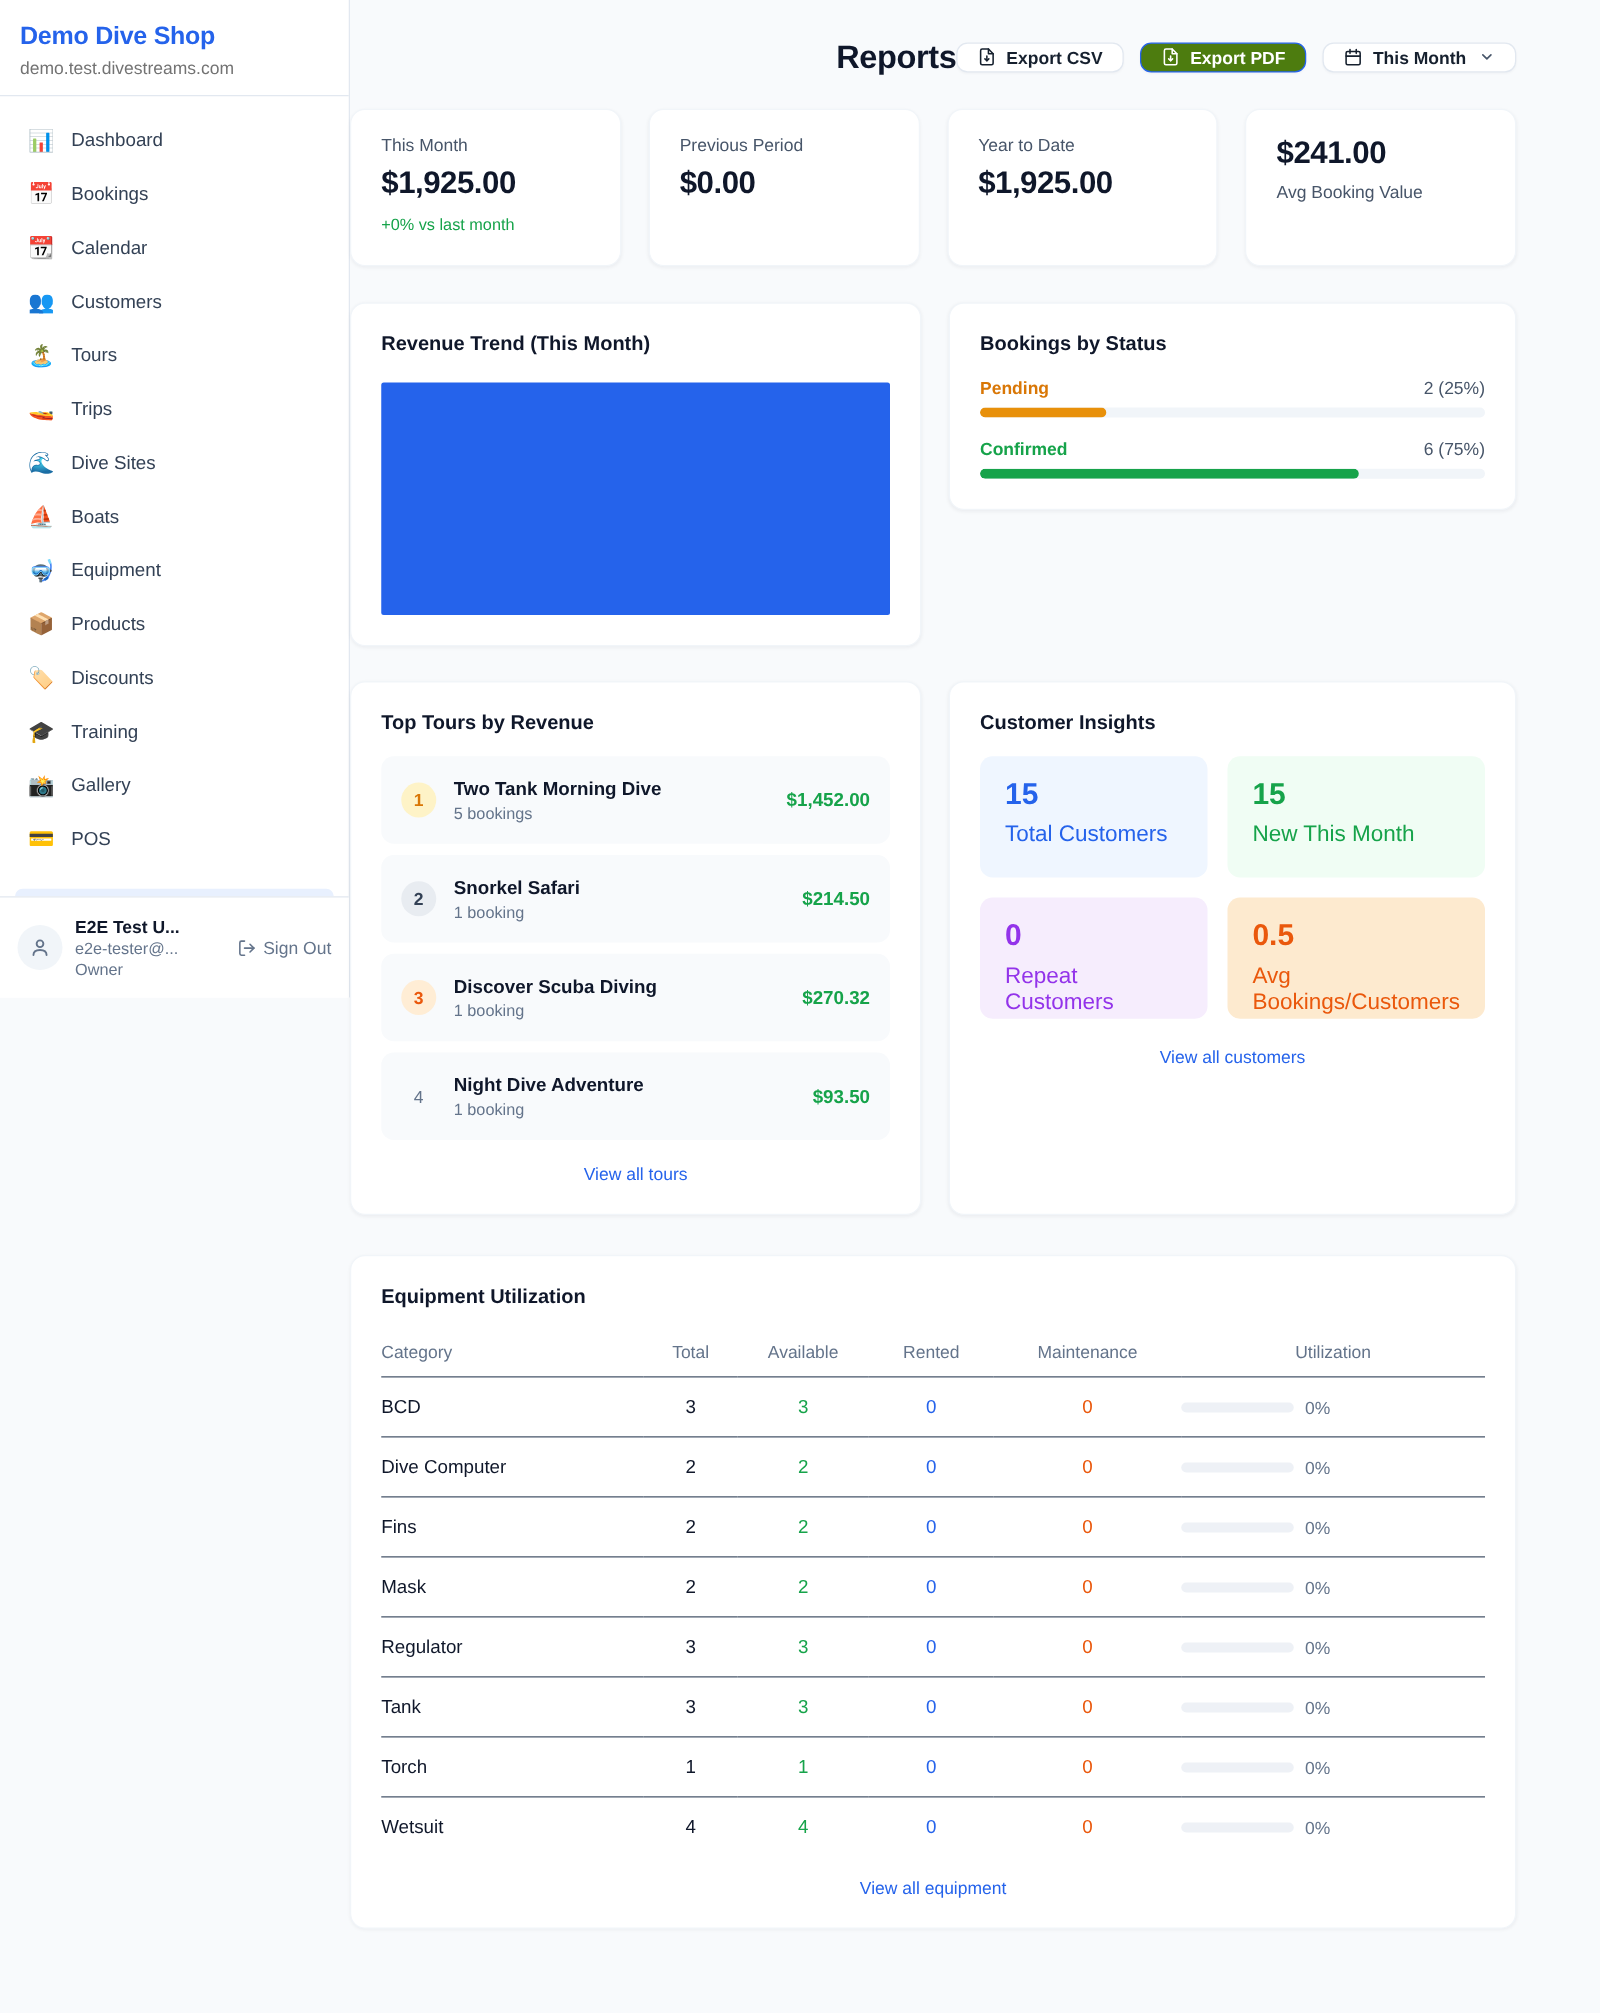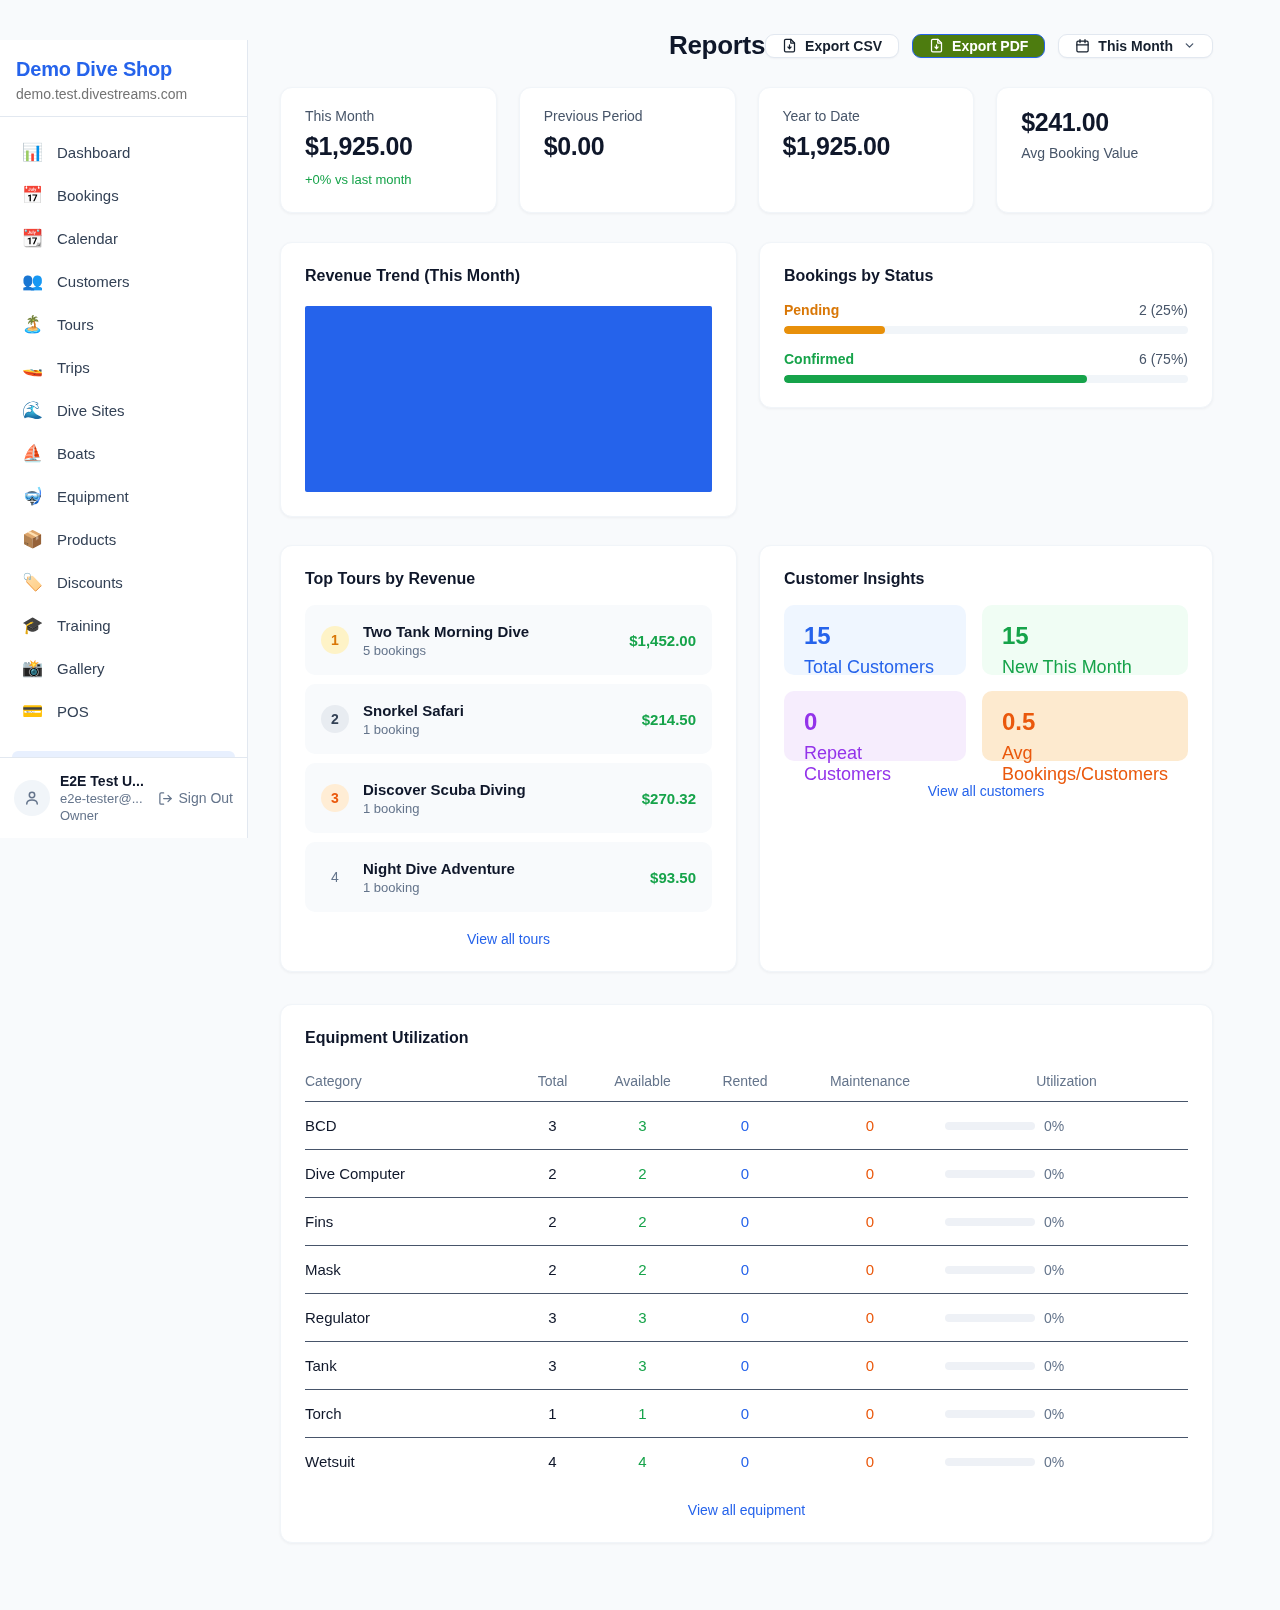--- a/index.html
+++ b/index.html
@@ -1,21 +1,21 @@
 <!DOCTYPE html>
 <html><head>
 <meta charset="utf-8">
 <style>
   * { margin:0; padding:0; box-sizing:border-box; }
   html,body { background:#f8fafc; }
   body { font-family:"Liberation Sans", sans-serif; color:#0f172a; }
   .page { position:relative; width:1280px; height:1610px; background:#f8fafc; overflow:hidden; }
 
   
-  .sidebar { position:absolute; left:0; top:0; width:248px; height:798px; background:#ffffff; border-right:1px solid #e2e8f0;margin-top:40px; }
+  .sidebar { position:absolute; left:0; top:0; width:280px; height:798px; background:#ffffff; border-right:1px solid #e2e8f0; }
   .logo-block { padding:18px 16px 14px; border-bottom:1px solid #e2e8f0; }
   .shop-name { color:#2563eb; font-size:20px; font-weight:700; letter-spacing:-0.2px; }
   .shop-domain { margin-top:5px; font-size:14px; color:#737373; }
   .nav { padding:14px 12px 0; }
   .nav-item { display:flex; align-items:center; gap:13px; padding:10px 10px; height:43px; border-radius:8px; cursor:pointer; }
   .nav-icon { font-size:17px; width:22px; text-align:center; line-height:1; }
   .nav-label { font-size:15px; color:#334155; }
   .active-sliver { position:absolute; left:12px; right:12px; bottom:81px; height:6px; background:#e8f0fe; border-radius:8px 8px 0 0; }
   .side-footer { position:absolute; left:0; right:0; bottom:0; height:81px; border-top:1px solid #e2e8f0; background:#fff; display:flex; align-items:center; padding:0 14px; gap:10px; }
   .avatar { width:36px; height:36px; border-radius:50%; background:#f1f5f9; color:#64748b; display:flex; align-items:center; justify-content:center; flex:0 0 auto; }
@@ -78,21 +78,21 @@
   .rank.r2 { background:#e8ecf1; color:#334155; }
   .rank.r3 { background:#ffedd5; color:#ea580c; }
   .rank.r4 { background:transparent; color:#64748b; font-weight:500; }
   .tour-name { font-size:15px; font-weight:700; color:#0f172a; }
   .tour-sub { font-size:13px; color:#64748b; margin-top:3px; }
   .tour-rev { margin-left:auto; font-size:15px; font-weight:700; color:#16a34a; }
   .tours-card .view-link { margin-top:19px; }
 
   .insights-card { padding:24px; }
   .tiles { display:grid; grid-template-columns:1fr 1fr; gap:16px; margin-top:17px; }
-  .tile { border-radius:10px; padding:17px 20px; height:70px; }
+  .tile { border-radius:10px; padding:17px 20px; height:97px; }
   .tile-value { font-size:24px; font-weight:700; }
   .tile-label { font-size:18px; margin-top:7px; }
   .tile.blue   { background:#eff6ff; } .tile.blue   .tile-value, .tile.blue .tile-label { color:#2563eb; }
   .tile.green  { background:#f0fdf4; } .tile.green  .tile-value, .tile.green .tile-label { color:#16a34a; }
   .tile.purple { background:#f6edfd; } .tile.purple .tile-value, .tile.purple .tile-label { color:#9333ea; }
   .tile.orange { background:#fdeacf; } .tile.orange .tile-value, .tile.orange .tile-label { color:#ea580c; }
   .insights-card .view-link { margin-top:22px; }
 
   
   .equip-card { margin-top:32px; padding:24px 24px 18px; }

